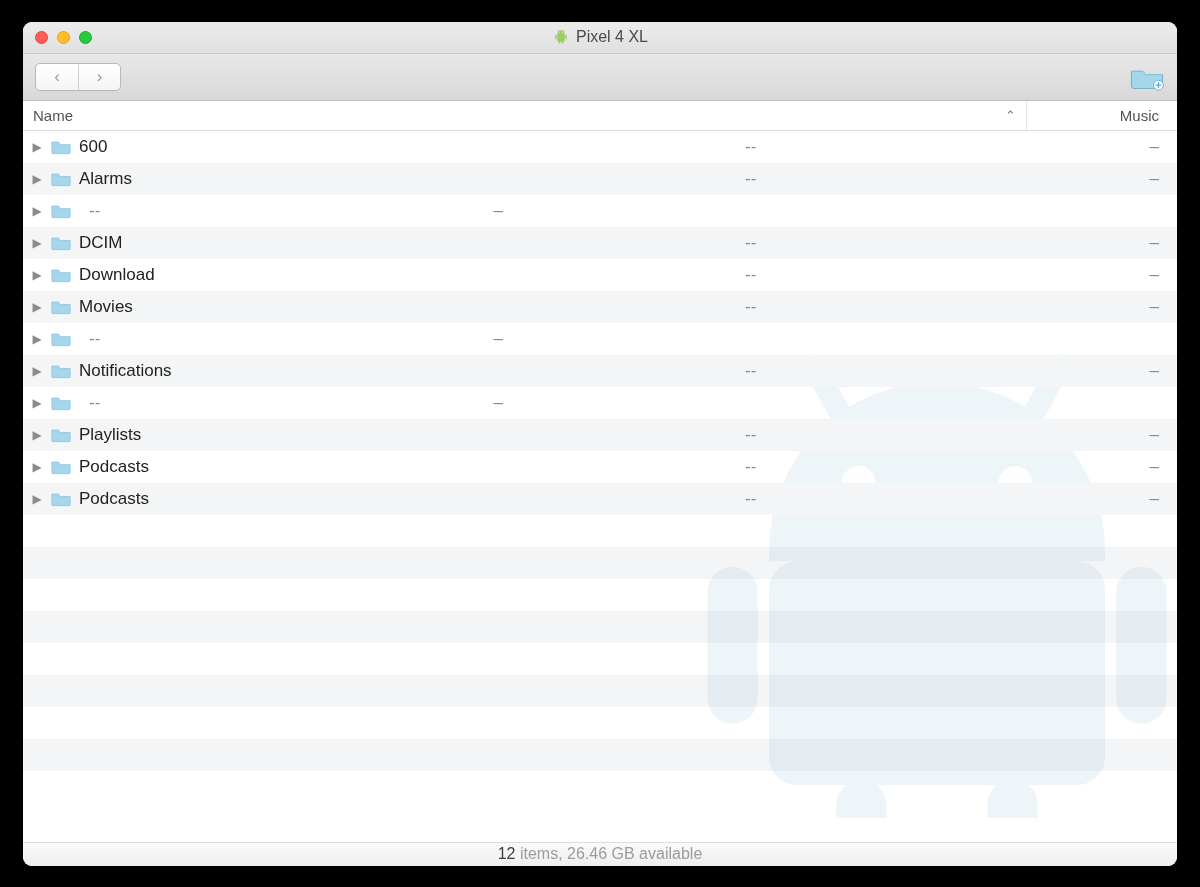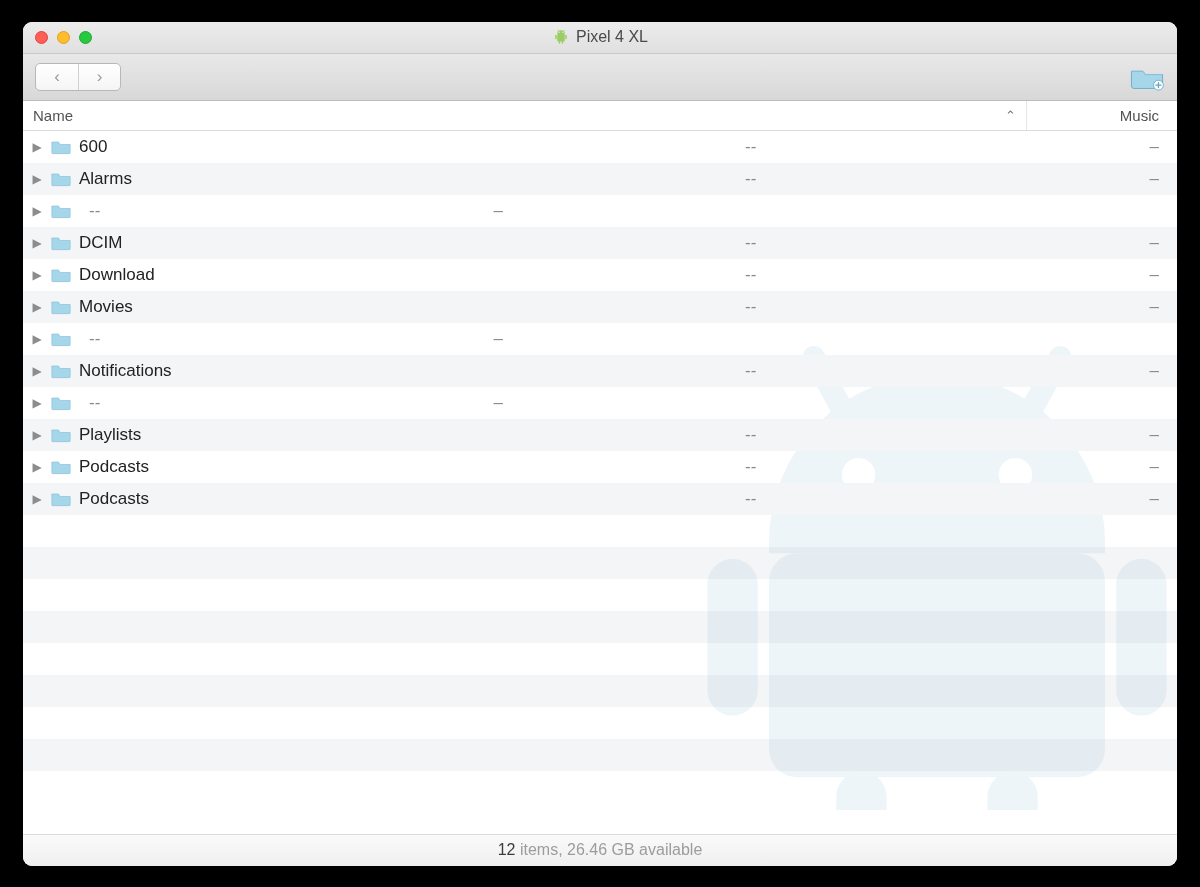--- a/index.html
+++ b/index.html
@@ -84,21 +84,21 @@
     }
     .row:nth-child(even){ background:#f4f5f6; }
     .row .disclosure { width:28px; text-align:center; color:#8c8c8c; font-size:12px;}
     .row .folder-icon { width:20px; margin-right:8px; display:flex; align-items:center;}
     .row .folder-icon svg{width:20px;height:16px;display:block;}
     .row .rname { flex:1; }
     .row .rmod  { width:292px; color:#8a8a8a; padding-left:10px;}
     .row .rsize { width:150px; text-align:right; color:#8a8a8a; padding-right:18px;}
     .empty-stripes .row{height:32px;}
     .statusbar {
-      height: 32px; border-top:1px solid #dcdcdc;
+      height: 24px; border-top:1px solid #dcdcdc;
       background:linear-gradient(#fafafa,#efefef);
       display:flex; align-items:center; justify-content:center;
       font-size:16px; color:#636363;margin-top:24px;
     }
     .statusbar .dim{color:#9c9c9c;}
     .statusbar strong{font-weight:400;color:#3c3c3c;}
   </style>
 </head>
 <body>
 

